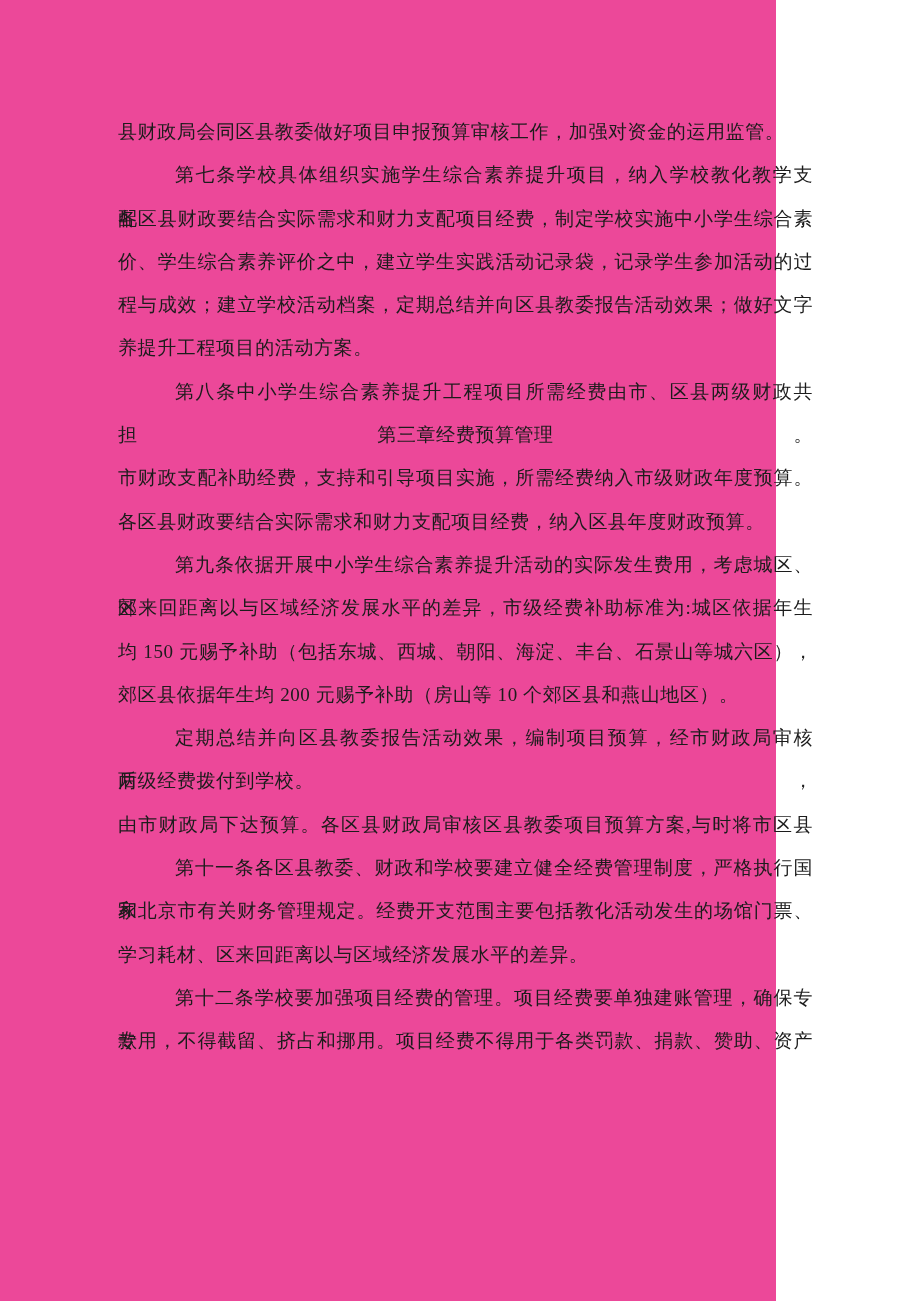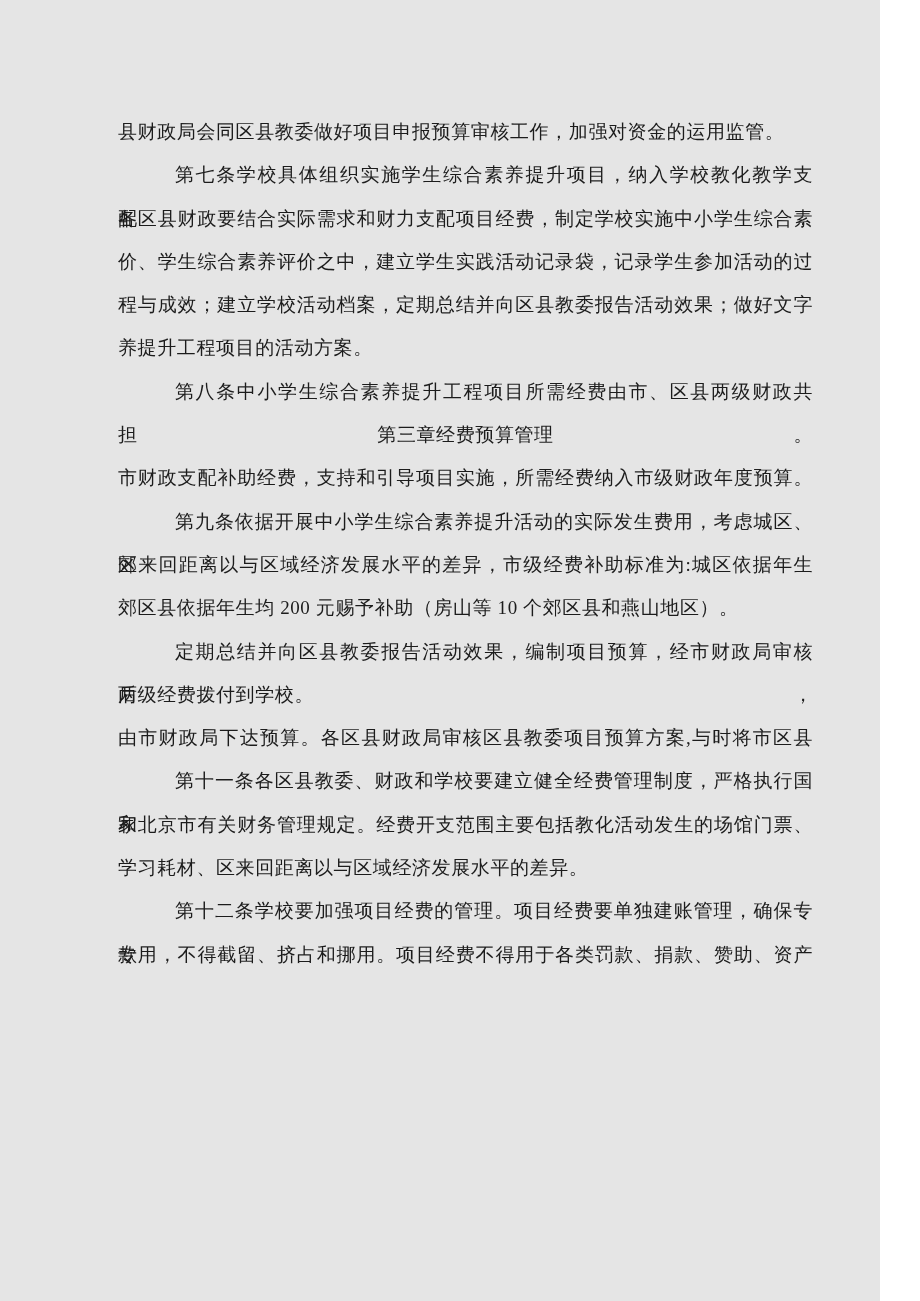--- a/index.html
+++ b/index.html
@@ -10,23 +10,23 @@
   body {
     width: 920px;
     height: 1301px;
     position: relative;
     overflow: hidden;
     font-family: "Liberation Serif", "DejaVu Serif", serif;
   }
   .page {
     position: absolute;
     left: 0; top: 0;
-    width: 880px;
+    width: 776px;
     height: 1301px;
-    background: #e5e5e5;
+    background: #ec4899;
   }
   .text-block {
     position: absolute;
     left: 118px;
     top: 110px;
     width: 695px;
     color: #1c1c1c;
   }
   .line {
     font-size: 19px;
@@ -56,22 +56,24 @@
   <div class="text-block">
       <div class="line">县财政局会同区县教委做好项目申报预算审核工作，加强对资金的运用监管。</div>
       <div class="line indent fill">第七条学校具体组织实施学生综合素养提升项目，纳入学校教化教学支配，</div>
       <div class="line fill">各区县财政要结合实际需求和财力支配项目经费，制定学校实施中小学生综合素</div>
       <div class="line fill">价、学生综合素养评价之中，建立学生实践活动记录袋，记录学生参加活动的过</div>
       <div class="line fill">程与成效；建立学校活动档案，定期总结并向区县教委报告活动效果；做好文字</div>
       <div class="line">养提升工程项目的活动方案。</div>
       <div class="line indent fill">第八条中小学生综合素养提升工程项目所需经费由市、区县两级财政共担。</div>
       <div class="line center">第三章经费预算管理</div>
       <div class="line fill">市财政支配补助经费，支持和引导项目实施，所需经费纳入市级财政年度预算。</div>
+      <div class="line">各区县财政要结合实际需求和财力支配项目经费，纳入区县年度财政预算。</div>
       <div class="line indent fill">第九条依据开展中小学生综合素养提升活动的实际发生费用，考虑城区、郊</div>
       <div class="line fill">区来回距离以与区域经济发展水平的差异，市级经费补助标准为:城区依据年生</div>
+      <div class="line fill">均 150 元赐予补助（包括东城、西城、朝阳、海淀、丰台、石景山等城六区），</div>
       <div class="line">郊区县依据年生均 200 元赐予补助（房山等 10 个郊区县和燕山地区）。</div>
       <div class="line indent fill">定期总结并向区县教委报告活动效果，编制项目预算，经市财政局审核后，</div>
       <div class="line">两级经费拨付到学校。</div>
       <div class="line fill">由市财政局下达预算。各区县财政局审核区县教委项目预算方案,与时将市区县</div>
       <div class="line indent fill">第十一条各区县教委、财政和学校要建立健全经费管理制度，严格执行国家</div>
       <div class="line fill">和北京市有关财务管理规定。经费开支范围主要包括教化活动发生的场馆门票、</div>
       <div class="line">学习耗材、区来回距离以与区域经济发展水平的差异。</div>
       <div class="line indent fill">第十二条学校要加强项目经费的管理。项目经费要单独建账管理，确保专款</div>
       <div class="line fill">专用，不得截留、挤占和挪用。项目经费不得用于各类罚款、捐款、赞助、资产</div>
     </div>

